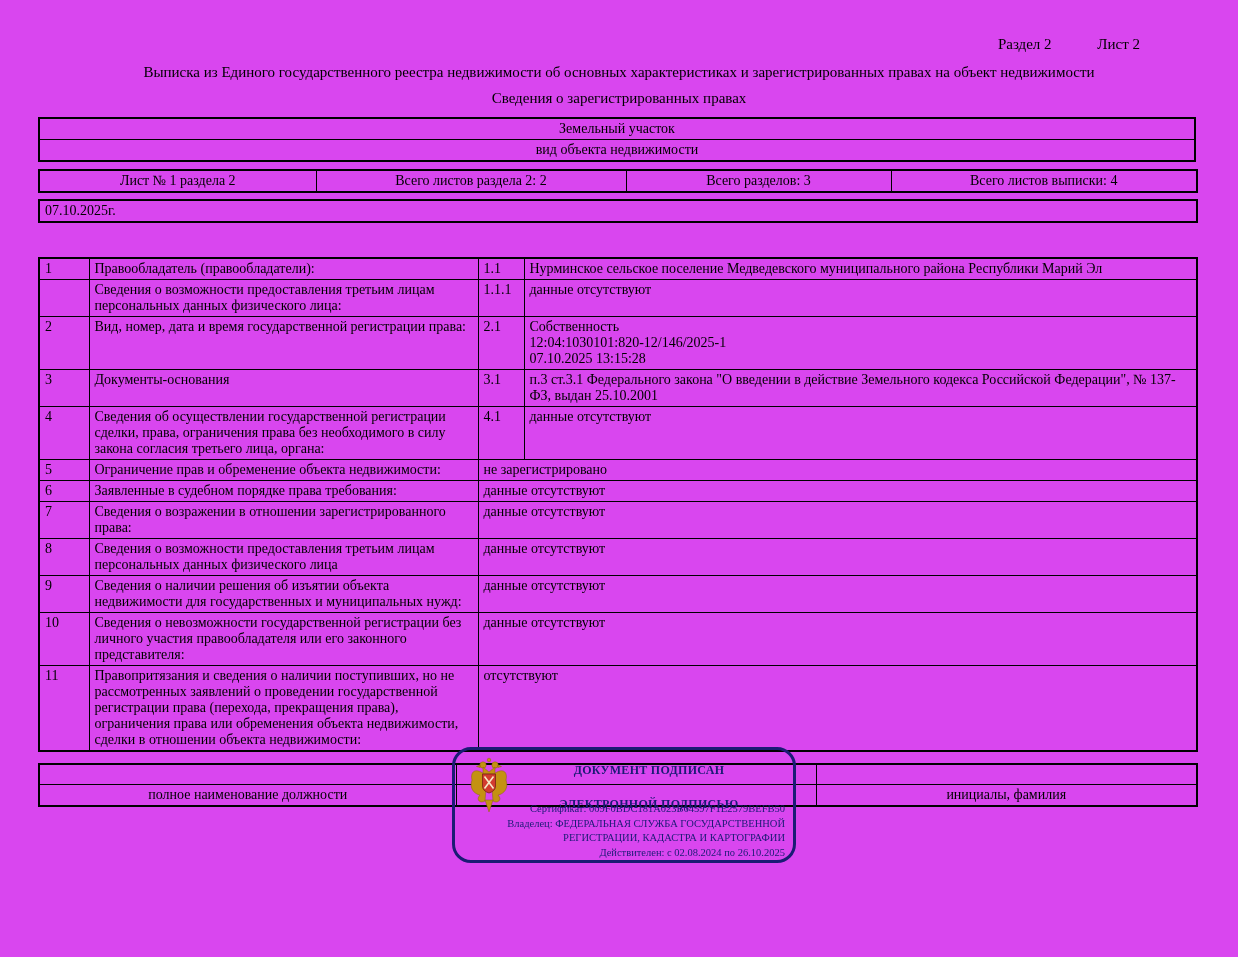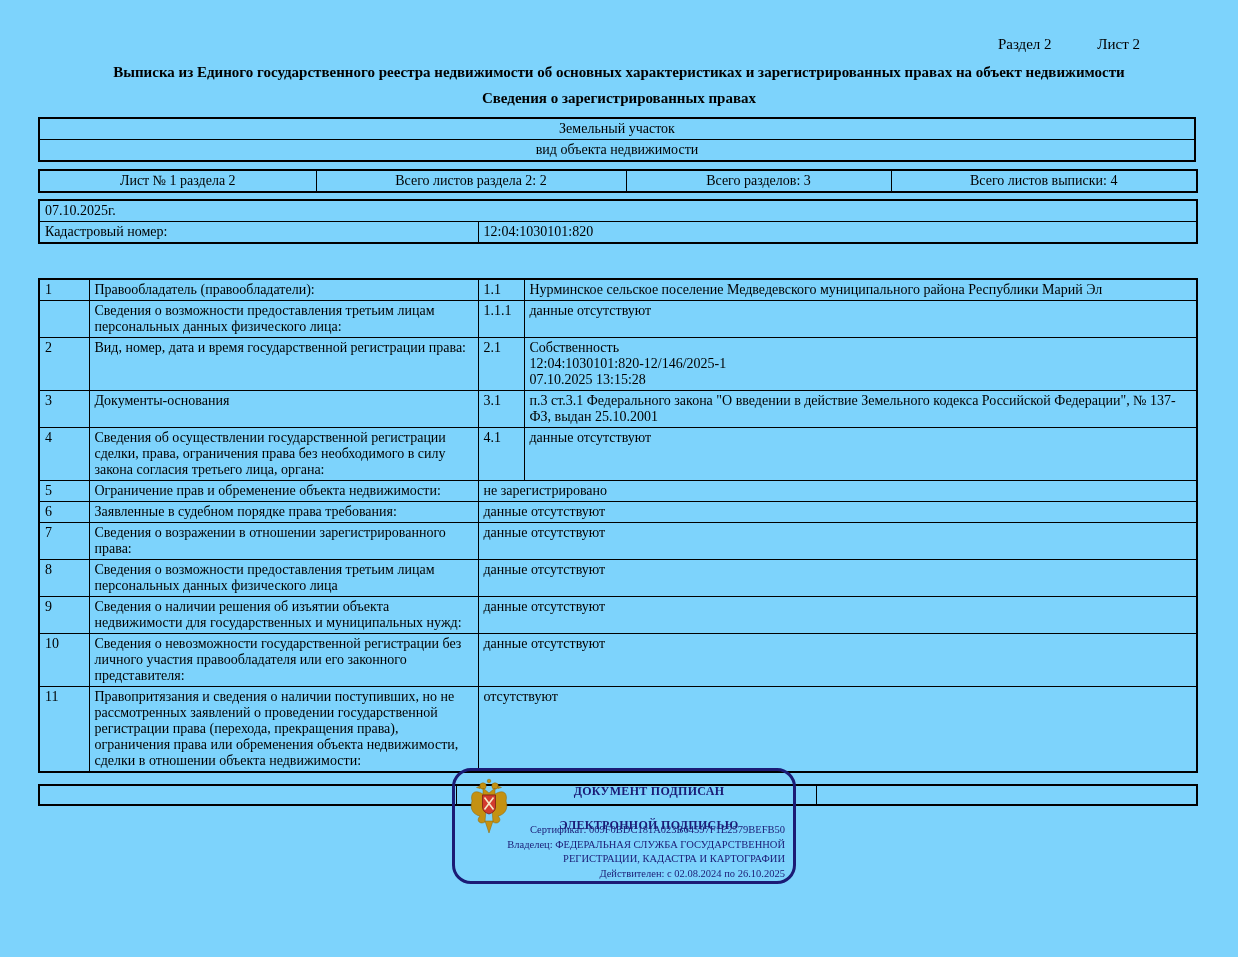--- a/index.html
+++ b/index.html
@@ -1,30 +1,30 @@
 <!DOCTYPE html>
 <html lang="ru"><head>
 <meta charset="utf-8">
 <style>
   * { box-sizing: border-box; margin: 0; padding: 0; }
   body { background: #ffffff; font-family: "Liberation Serif", "DejaVu Serif", serif; color: #000; }
   .page {
     position: relative;
     width: 1238px;
     height: 957px;
-    background: #7dd3fc;
+    background: #d946ef;
     overflow: hidden;
   }
   .corner-labels {
     position: absolute;
     top: 36px; right: 98px;
     font-size: 15px;
   }
   .corner-labels span { margin-left: 42px; }
-  .title-block { padding-top: 64px; text-align: center; font-weight: bold; }
+  .title-block { padding-top: 64px; text-align: center; }
   .doc-title { font-size: 15px; padding: 0 60px; }
   .doc-subtitle { font-size: 15px; margin-top: 9px; }
 
   table { border-collapse: collapse; table-layout: fixed; width: 1158px; margin-left: 38px; }
   table, td { border: 1.6px solid #000; }
   table { border-width: 2.4px; }
   td { font-size: 14px; line-height: 16px; padding: 2px 5px; vertical-align: top; overflow: hidden; }
 
   .tbl-object { margin-top: 10px; }
   .tbl-object td { text-align: center; height: 20px; }
@@ -99,24 +99,20 @@
 
   <table class="tbl-date">
     <colgroup>
         <col style="width:439px">
         <col style="width:719px">
       </colgroup>
     <tbody>
       <tr>
         <td colspan="2">07.10.2025г.</td>
       </tr>
-      <tr>
-        <td>Кадастровый номер:</td>
-        <td>12:04:1030101:820</td>
-      </tr>
     </tbody>
   </table>
 
   <table class="tbl-main">
     <colgroup>
         <col style="width:50px">
         <col style="width:389px">
         <col style="width:46px">
         <col style="width:673px">
       </colgroup>
@@ -196,20 +192,25 @@
       <colgroup>
           <col style="width:417px">
           <col style="width:360px">
           <col style="width:381px">
         </colgroup>
       <tbody>
         <tr>
           <td></td>
           <td></td>
           <td></td>
+        </tr>
+        <tr>
+          <td>полное наименование должности</td>
+          <td></td>
+          <td>инициалы, фамилия</td>
         </tr>
       </tbody>
     </table>
 
     <div class="stamp">
       <svg class="stamp-eagle" viewBox="0 0 40 60" xmlns="http://www.w3.org/2000/svg">
         <g fill="#c49112" stroke="#8a6508" stroke-width="0.5">
           <path d="M18 20 C6 10 1 16 3 24 C0 32 5 38 11 39 C6 44 12 48 16 45 Z"></path>
           <path d="M22 20 C34 10 39 16 37 24 C40 32 35 38 29 39 C34 44 28 48 24 45 Z"></path>
           <circle cx="14" cy="9" r="3.2"></circle>

